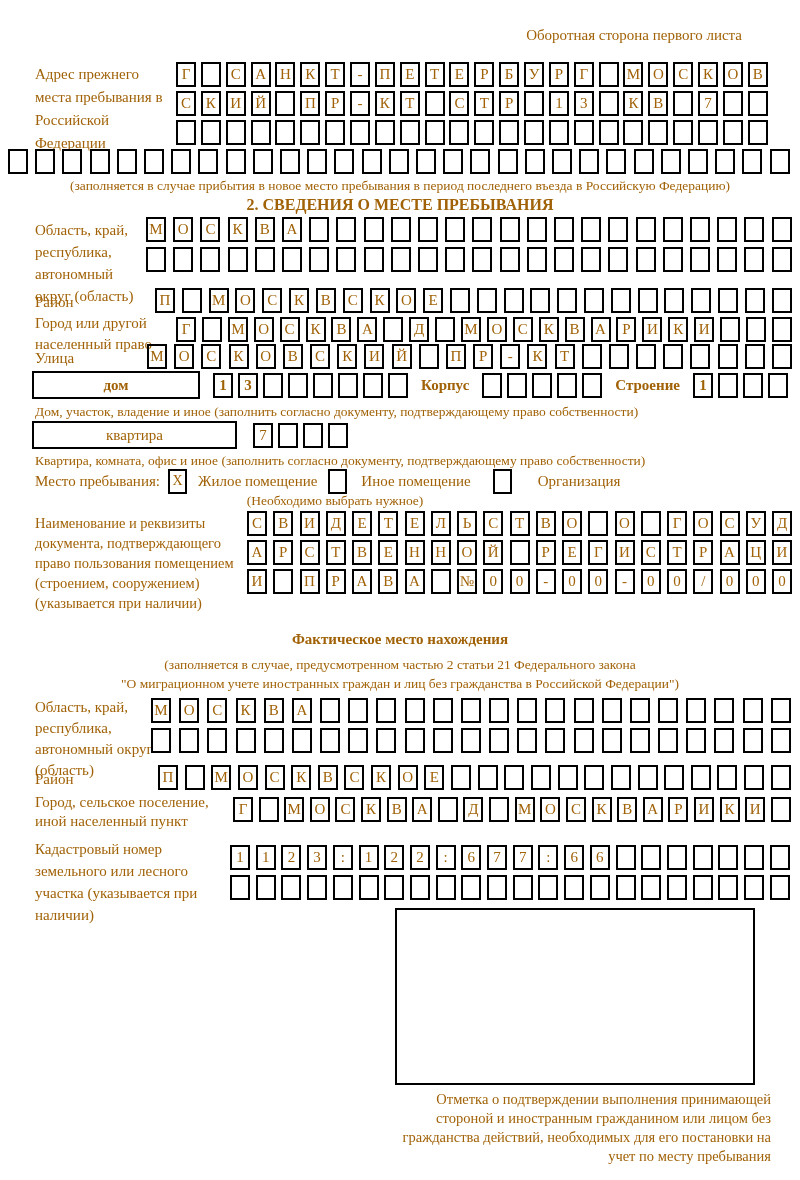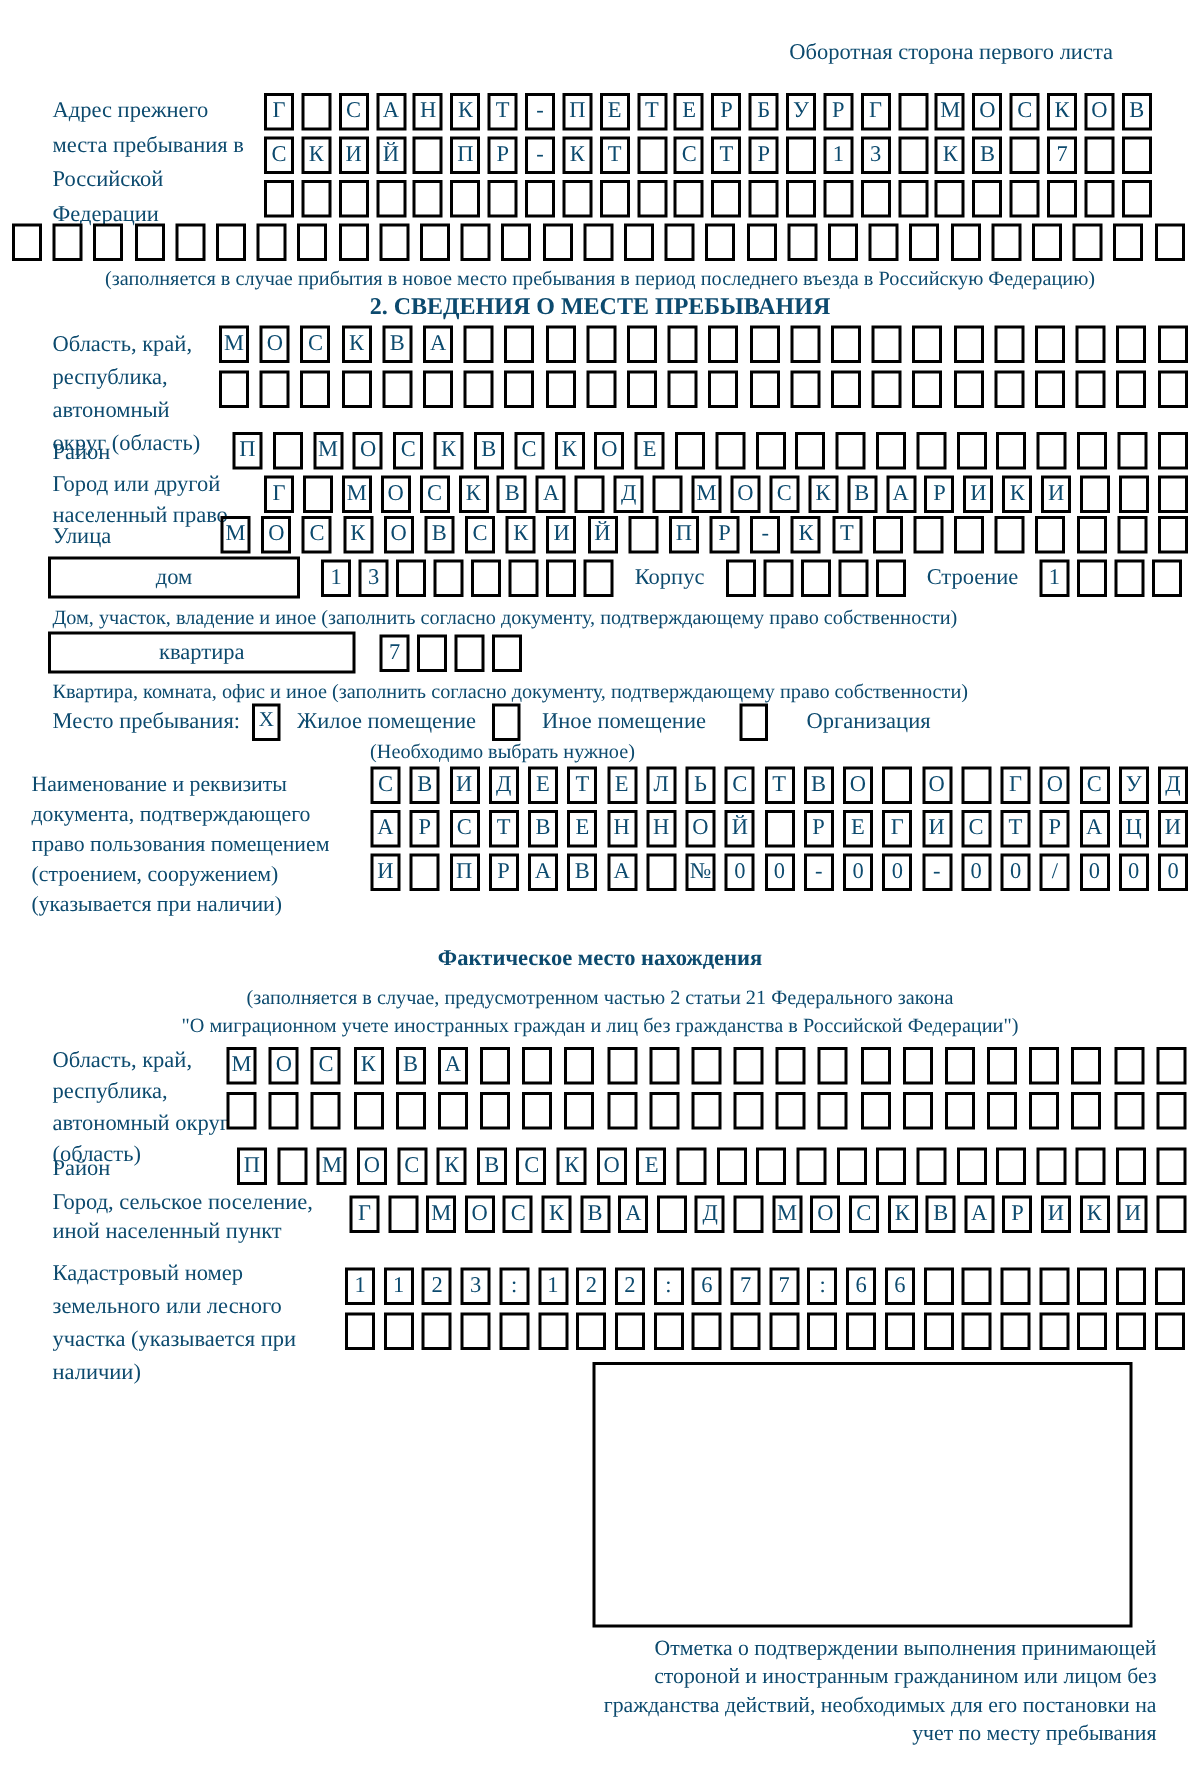--- a/index.html
+++ b/index.html
@@ -1,17 +1,17 @@
 <!DOCTYPE html>
 <html><head>
 <meta charset="utf-8">
 <style>
   html,body{margin:0;padding:0;background:#fff;}
   .page{position:relative;width:800px;height:1180px;background:#ffffff;
-        font-family:"Liberation Serif","DejaVu Serif",serif;color:#0c4a6e;overflow:hidden;}
+        font-family:"Liberation Serif","DejaVu Serif",serif;color:#a16207;overflow:hidden;}
   .lbl{position:absolute;font-size:15px;line-height:22px;}
   .note{position:absolute;font-size:13.5px;line-height:17px;}
   .center{left:0;width:800px;text-align:center;}
   .row{position:absolute;display:flex;justify-content:space-between;height:25px;}
   .cell{flex:0 0 20px;width:20px;height:25px;border:2px solid #000;box-sizing:border-box;
         display:flex;align-items:center;justify-content:center;font-size:15px;line-height:1;}
   .cells-inline{display:flex;gap:5px;height:25px;}
   .cells-inline .cell{flex:0 0 20px;}
   .widebox{border:2px solid #000;box-sizing:border-box;height:28px;display:flex;
            align-items:center;justify-content:center;font-size:15px;}
@@ -273,21 +273,21 @@
       <span class="cell"></span>
       <span class="cell"></span>
       <span class="cell"></span>
       <span class="cell"></span>
       <span class="cell"></span>
       <span class="cell"></span>
       <span class="cell"></span>
       <span class="cell"></span>
     </div>
 
-  <div class="hrow" style="left:32px;top:371px;width:756px;justify-content:space-between;">
+  <div class="hrow" style="left:32px;top:371px;width:756px;justify-content:space-between;font-weight:bold;">
     <div class="widebox" style="width:168px;">дом</div>
     <div class="cells-inline">
         <span class="cell">1</span>
         <span class="cell">3</span>
         <span class="cell"></span>
         <span class="cell"></span>
         <span class="cell"></span>
         <span class="cell"></span>
         <span class="cell"></span>
         <span class="cell"></span>
@@ -325,21 +325,21 @@
     <span style="font-size:15px;">Место пребывания:</span>
     <span class="chk" style="margin-left:8px;">X</span>
     <span style="font-size:15px;margin-left:11px;">Жилое помещение</span>
     <span class="chk" style="margin-left:11px;"></span>
     <span style="font-size:15px;margin-left:14px;">Иное помещение</span>
     <span class="chk" style="margin-left:22px;"></span>
     <span style="font-size:15px;margin-left:26px;">Организация</span>
   </div>
   <div class="note" style="left:180px;top:492px;width:310px;text-align:center;">(Необходимо выбрать нужное)</div>
 
-  <div class="lbl" style="left:21px;top:513px;width:212px;line-height:20px;font-size:14.5px;">Наименование и реквизиты документа, подтверждающего право пользования помещением (строением, сооружением) (указывается при наличии)</div>
+  <div class="lbl" style="left:35px;top:513px;width:212px;line-height:20px;font-size:14.5px;">Наименование и реквизиты документа, подтверждающего право пользования помещением (строением, сооружением) (указывается при наличии)</div>
   <div class="row" style="left:247px;top:511px;width:545px;">
       <span class="cell">С</span>
       <span class="cell">В</span>
       <span class="cell">И</span>
       <span class="cell">Д</span>
       <span class="cell">Е</span>
       <span class="cell">Т</span>
       <span class="cell">Е</span>
       <span class="cell">Л</span>
       <span class="cell">Ь</span>

